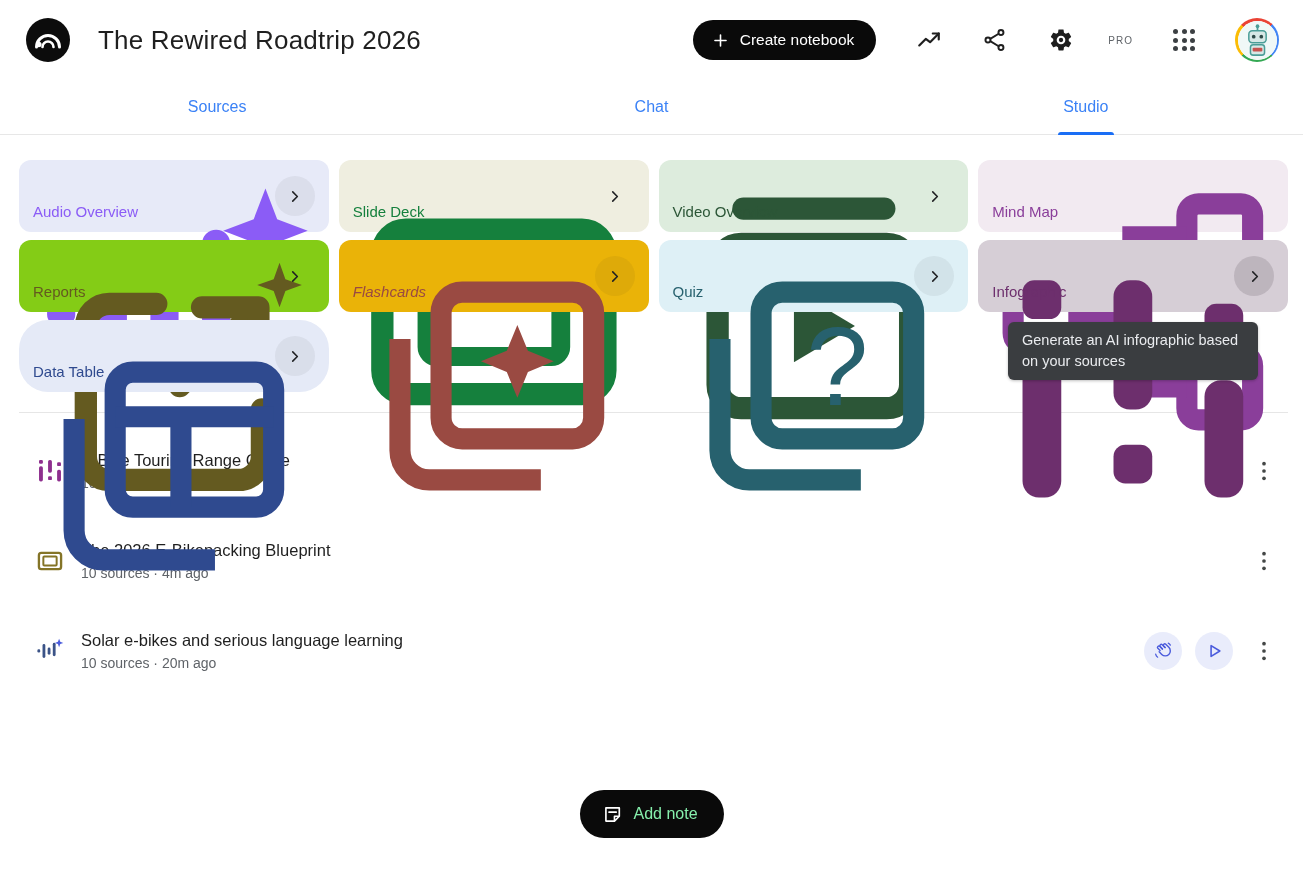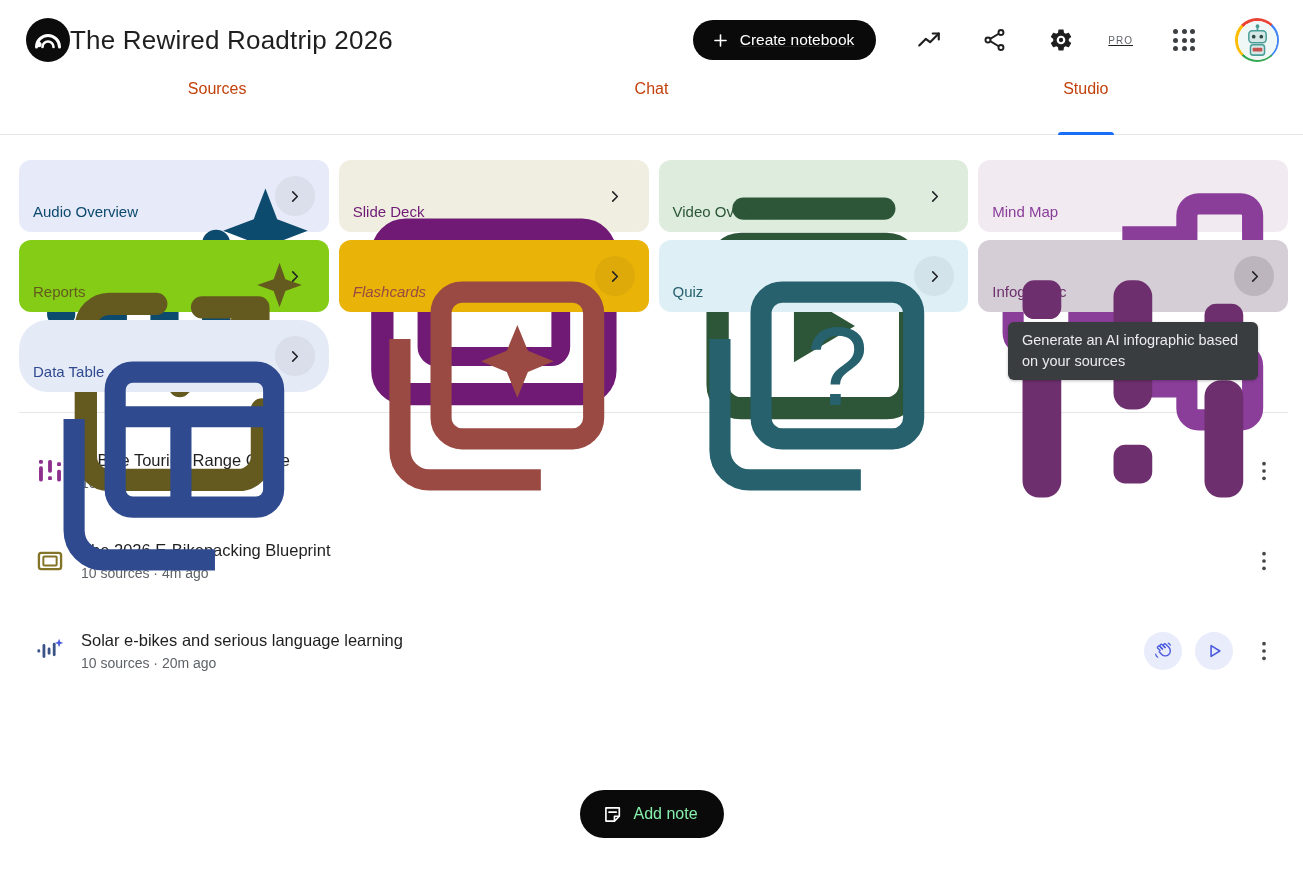--- a/index.html
+++ b/index.html
@@ -6,55 +6,55 @@
   html,body { background:#fff; }
   body {
     width:1303px; height:887px; margin:0 auto; position:relative;
     font-family:"Liberation Sans", sans-serif; color:#1f1f1f; overflow:hidden;
   }
   svg { display:block; }
 
   
   .header { height:80px; display:flex; align-items:center; padding:0 24px 0 26px; }
   .logo { width:44px; height:44px; flex:0 0 auto; }
-  .nb-title { font-size:26px; font-weight:400; color:#1f1f1f; letter-spacing:.2px; white-space:nowrap; }
-  .header-right { margin-left:auto; display:flex; align-items:center; gap:40px;text-decoration:underline; }
+  .nb-title { font-size:26px; font-weight:400; color:#1f1f1f; margin-left:28px; letter-spacing:.2px; white-space:nowrap; }
+  .header-right { margin-left:auto; display:flex; align-items:center; gap:40px; }
   .create-btn {
     height:40px; background:#0a0a0a; color:#fff; border:none; border-radius:20px;
     display:flex; align-items:center; gap:10px; padding:0 22px 0 18px;
     font-size:15.5px; font-family:inherit; cursor:pointer; white-space:nowrap;
   }
   .icon-btn { width:26px; height:26px; background:none; border:none; padding:0; cursor:pointer; color:#1f1f1f; }
   .pro-label { font-size:10px; color:#5f6368; letter-spacing:1px; margin-left:-6px; }
   .apps-grid { display:grid; grid-template-columns:repeat(3,5px); grid-template-rows:repeat(3,5px); gap:3.5px; cursor:pointer; }
   .apps-grid i { width:5px; height:5px; border-radius:50%; background:#3c4043; }
   .avatar { width:44px; height:44px; border-radius:50%; padding:2.5px; cursor:pointer;
     background:conic-gradient(from 315deg, #ea4335 0 90deg, #4285f4 90deg 180deg, #34a853 180deg 270deg, #fbbc05 270deg 360deg); }
   .avatar-inner { width:100%; height:100%; border-radius:50%; background:#fff; overflow:hidden; }
 
   
   .tabbar { display:flex; height:55px; border-bottom:1px solid #e7e7e7; }
-  .tab { flex:1; display:flex; align-items:flex-start; justify-content:center; font-size:16px; color:#c2410c; position:relative; cursor:pointer; }
+  .tab { flex:1; display:flex; align-items:center; justify-content:center; font-size:16px; color:#3b82f6; position:relative; cursor:pointer; }
   .tab.active::after { content:""; position:absolute; bottom:-1px; left:50%; transform:translateX(-50%);
     width:56px; height:3px; background:#1a6ef5; border-radius:3px 3px 0 0; }
 
   
   .studio { padding:25px 15px 0 19px; }
   .card-grid { display:grid; grid-template-columns:repeat(4, 1fr); gap:8px 10px; }
   .card { height:72px; border-radius:12px; padding:11px 14px; position:relative; cursor:pointer; }
   .card .c-icon { width:22px; height:22px; }
   .card .c-label { position:absolute; left:14px; bottom:12px; font-size:15px; }
   .chev { position:absolute; right:14px; top:50%; transform:translateY(-50%);
     width:40px; height:40px; border-radius:50%; display:flex; align-items:center; justify-content:center; color:#202124; }
   .chev.circle { background:rgba(31,31,31,0.06); }
   .chev.dark-circle { background:rgba(40,30,40,0.14); }
   .chev svg { width:17px; height:17px; }
 
-  .card-audio      { background:#e7eaf8; color:#0c4a6e; }
-  .card-slides     { background:#efeee0; color:#701a75; }
+  .card-audio      { background:#e7eaf8; color:#8b5cf6; }
+  .card-slides     { background:#efeee0; color:#15803d; }
   .card-video      { background:#ddecdd; color:#2c5637; }
   .card-mindmap    { background:#f2eaf1; color:#8a3e9a; }
   .card-reports    { background:#84cc16; color:#645a20; }
   .card-flashcards { background:#eab308; color:#9a4a42;font-style:italic; }
   .card-quiz       { background:#def0f6; color:#27616e; }
   .card-infographic{ background:#d6ced6; color:#6d2f6d; }
   .card-datatable  { background:#e5eaf7; color:#2f4a8f;border-radius:29px; }
 
   .tooltip { position:absolute; left:1008px; top:322px; z-index:5; max-width:250px;
     background:#3a3d40; color:#e9ebee; border-radius:6px; padding:8px 14px 9px 14px;

